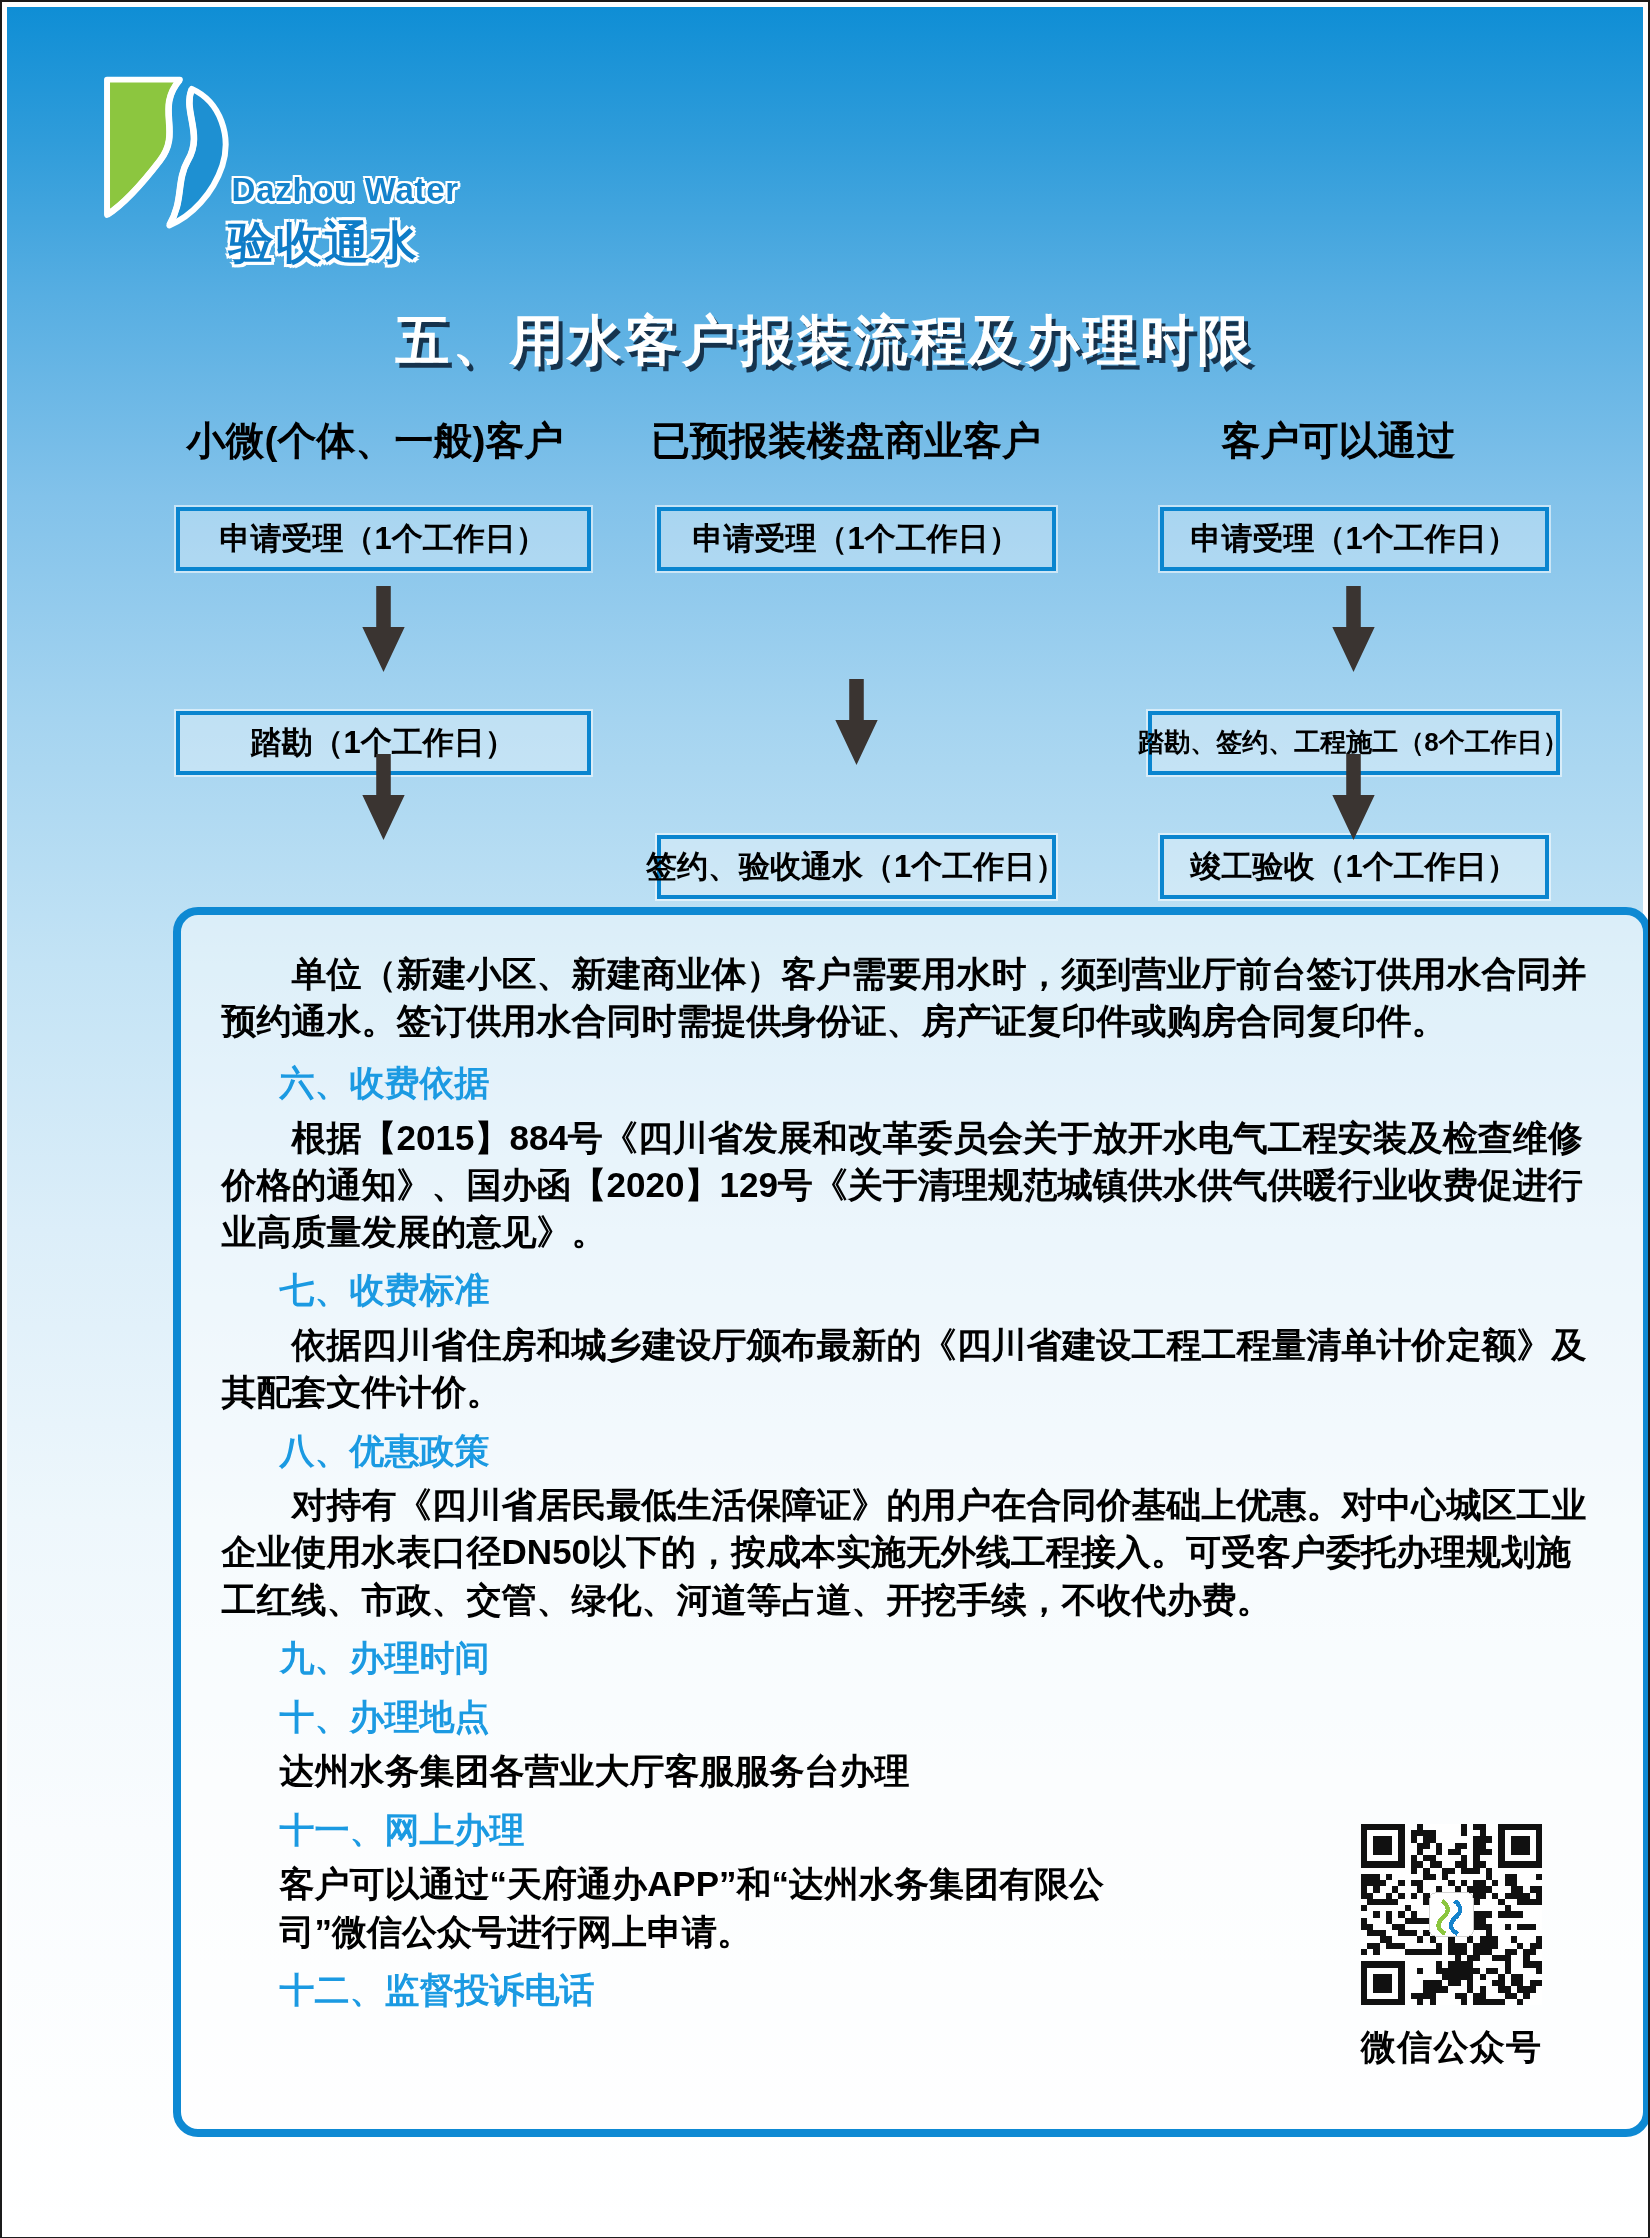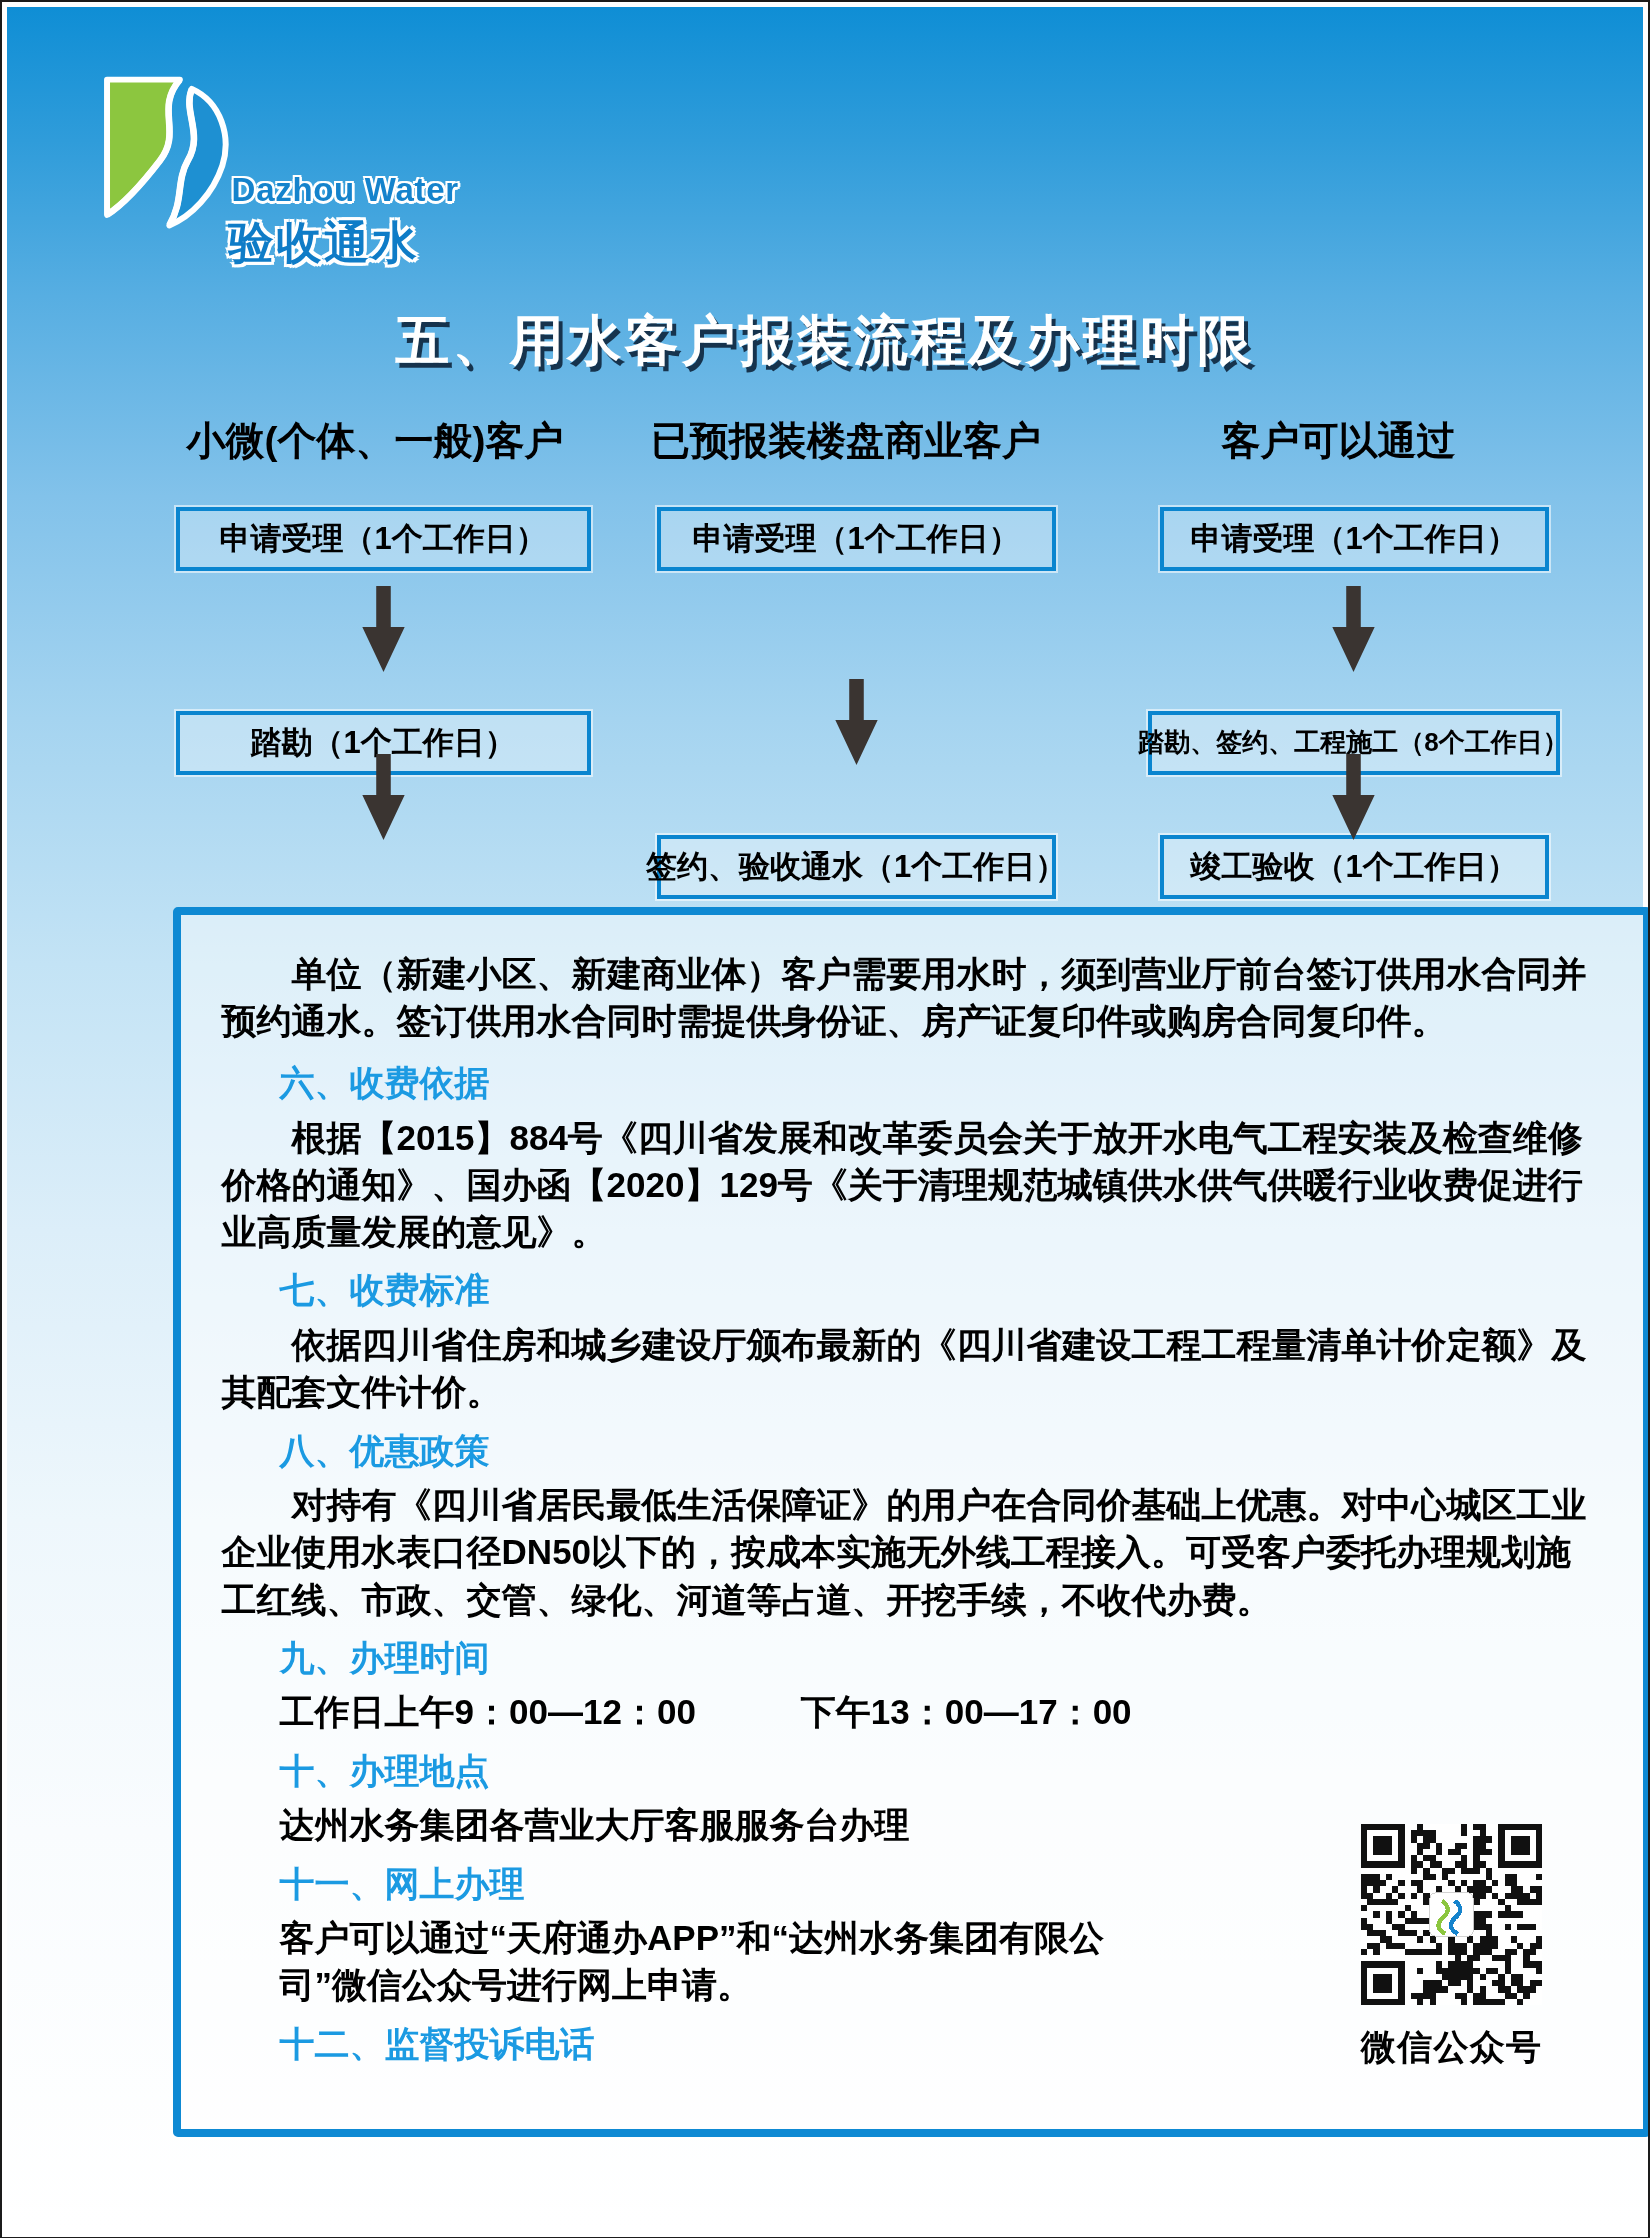--- a/index.html
+++ b/index.html
@@ -36,21 +36,21 @@
   .r1{top:500px;} .r2{top:704px;} .r3{top:828px;}
   .b11{left:169px;width:415px;} .b12{left:650px;width:399px;} .b13{left:1153px;width:389px;}
   .b21{left:169px;width:415px;} .b23{left:1141px;width:412px;}
   .b31{left:158px;width:438px;} .b32{left:650px;width:399px;} .b33{left:1153px;width:389px;}
   .arrow{position:absolute;width:43px;height:86px;}
   .a11{left:355px;top:579px;} .a12{left:355px;top:747px;}
   .a2 {left:828px;top:672px;}
   .a31{left:1325px;top:579px;} .a32{left:1325px;top:747px;}
   
   .info-box{position:absolute;left:166px;top:900px;width:1478px;height:1230px;
-    border:8px solid #0e89d3;border-radius:5px;background:rgba(255,255,255,.45);
+    border:8px solid #0e89d3;border-radius:25px;background:rgba(255,255,255,.45);
     box-sizing:border-box;padding:35px 45px 0 41px;overflow:hidden;}
   .info-box p{margin:0;font-size:35px;line-height:1.35;color:#000;font-weight:700;}
   .para{text-indent:2em;}
   .plain{margin-left:58px !important;}
   .narrow{width:903px;}
   .h{margin:12px 0 6.6px 58px;font-size:35px;font-weight:800;color:#1b9ae2;}
   .h:first-of-type{margin-top:16px;}
   
   .qr{position:absolute;right:98px;top:909px;width:186px;text-align:center;}
   .qr-cap{margin-top:17.3px;font-size:35px;font-weight:600;color:#000;letter-spacing:1.3px;}
@@ -109,21 +109,20 @@
     <div class="h">六、收费依据</div>
     <p class="para">根据【2015】884号《四川省发展和改革委员会关于放开水电气工程安装及检查维修价格的通知》、国办函【2020】129号《关于清理规范城镇供水供气供暖行业收费促进行业高质量发展的意见》。</p>
 
     <div class="h">七、收费标准</div>
     <p class="para">依据四川省住房和城乡建设厅颁布最新的《四川省建设工程工程量清单计价定额》及其配套文件计价。</p>
 
     <div class="h">八、优惠政策</div>
     <p class="para">对持有《四川省居民最低生活保障证》的用户在合同价基础上优惠。对中心城区工业企业使用水表口径DN50以下的，按成本实施无外线工程接入。可受客户委托办理规划施工红线、市政、交管、绿化、河道等占道、开挖手续，不收代办费。</p>
 
     <div class="h">九、办理时间</div>
-    <p class="plain">工作日上午9：00—12：00　　　下午13：00—17：00</p>
 
     <div class="h">十、办理地点</div>
     <p class="plain">达州水务集团各营业大厅客服服务台办理</p>
 
     <div class="h">十一、网上办理</div>
     <p class="plain narrow">客户可以通过“天府通办APP”和“达州水务集团有限公司”微信公众号进行网上申请。</p>
 
     <div class="h">十二、监督投诉电话</div>
 
     <div class="qr">

